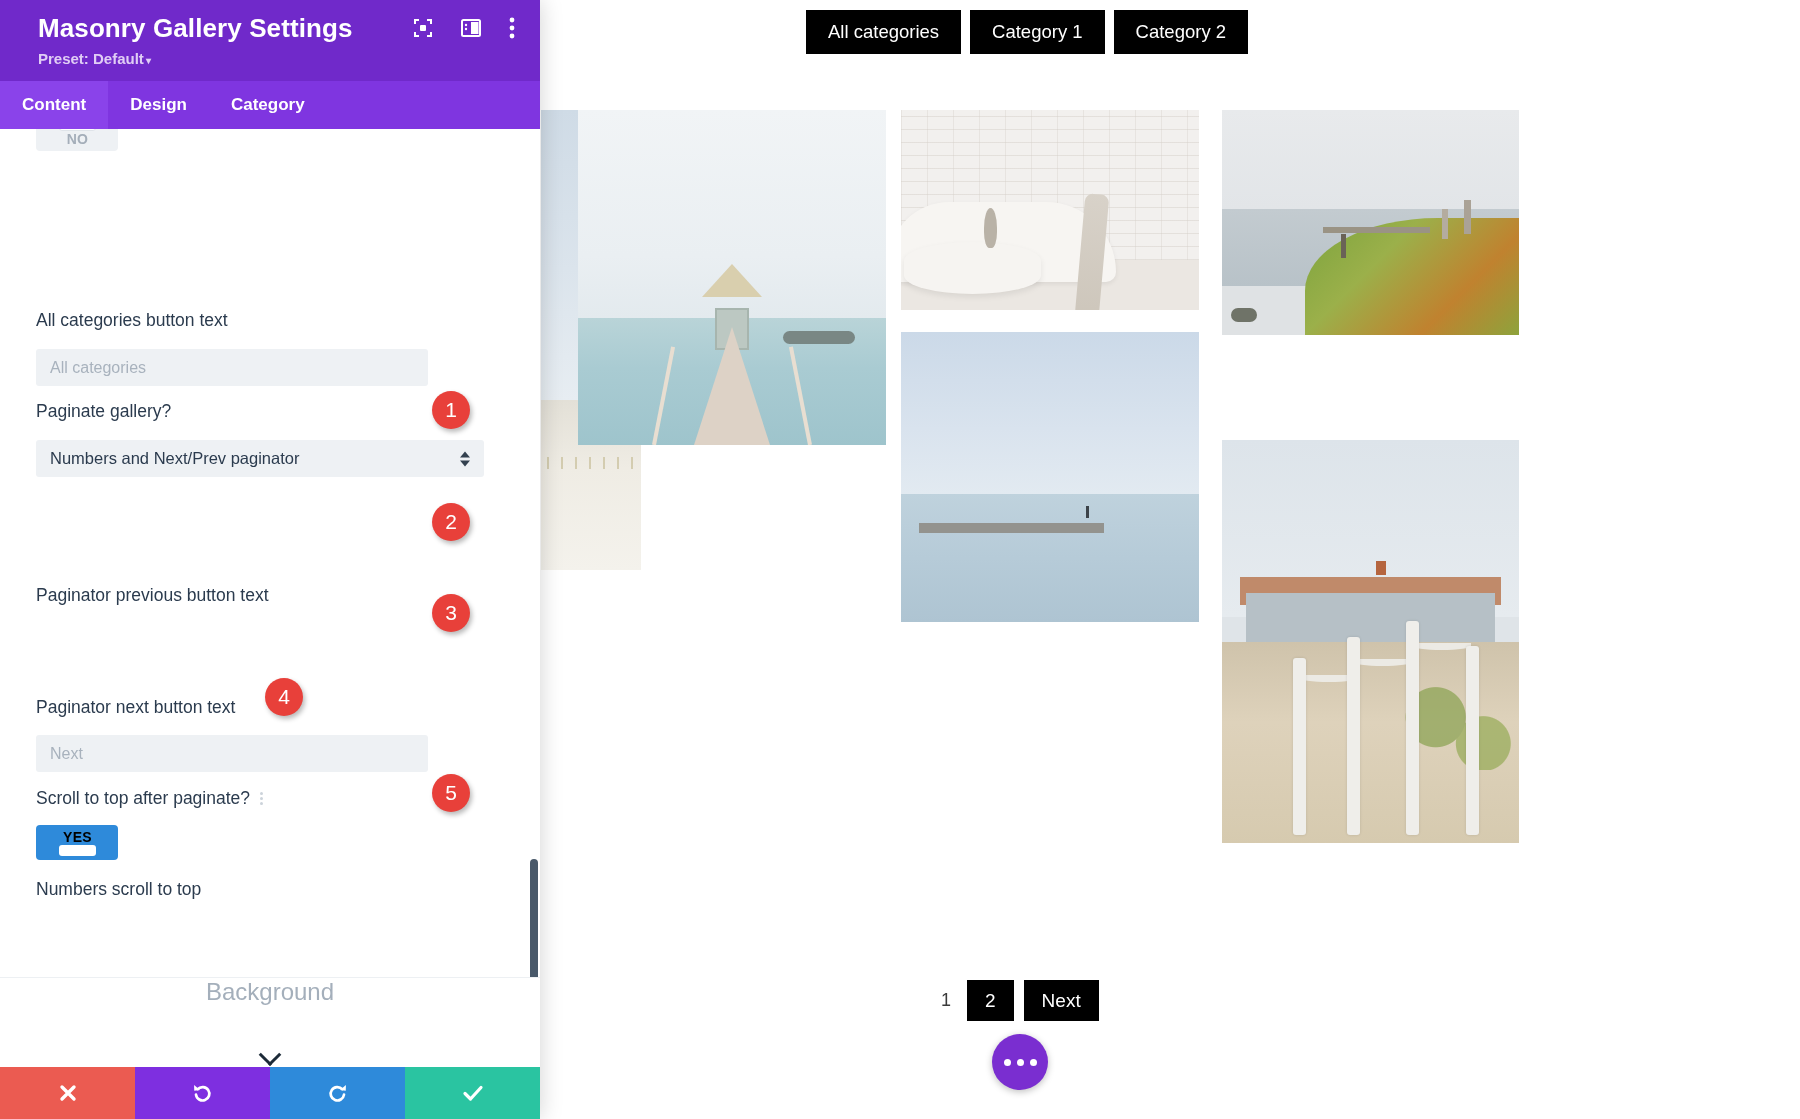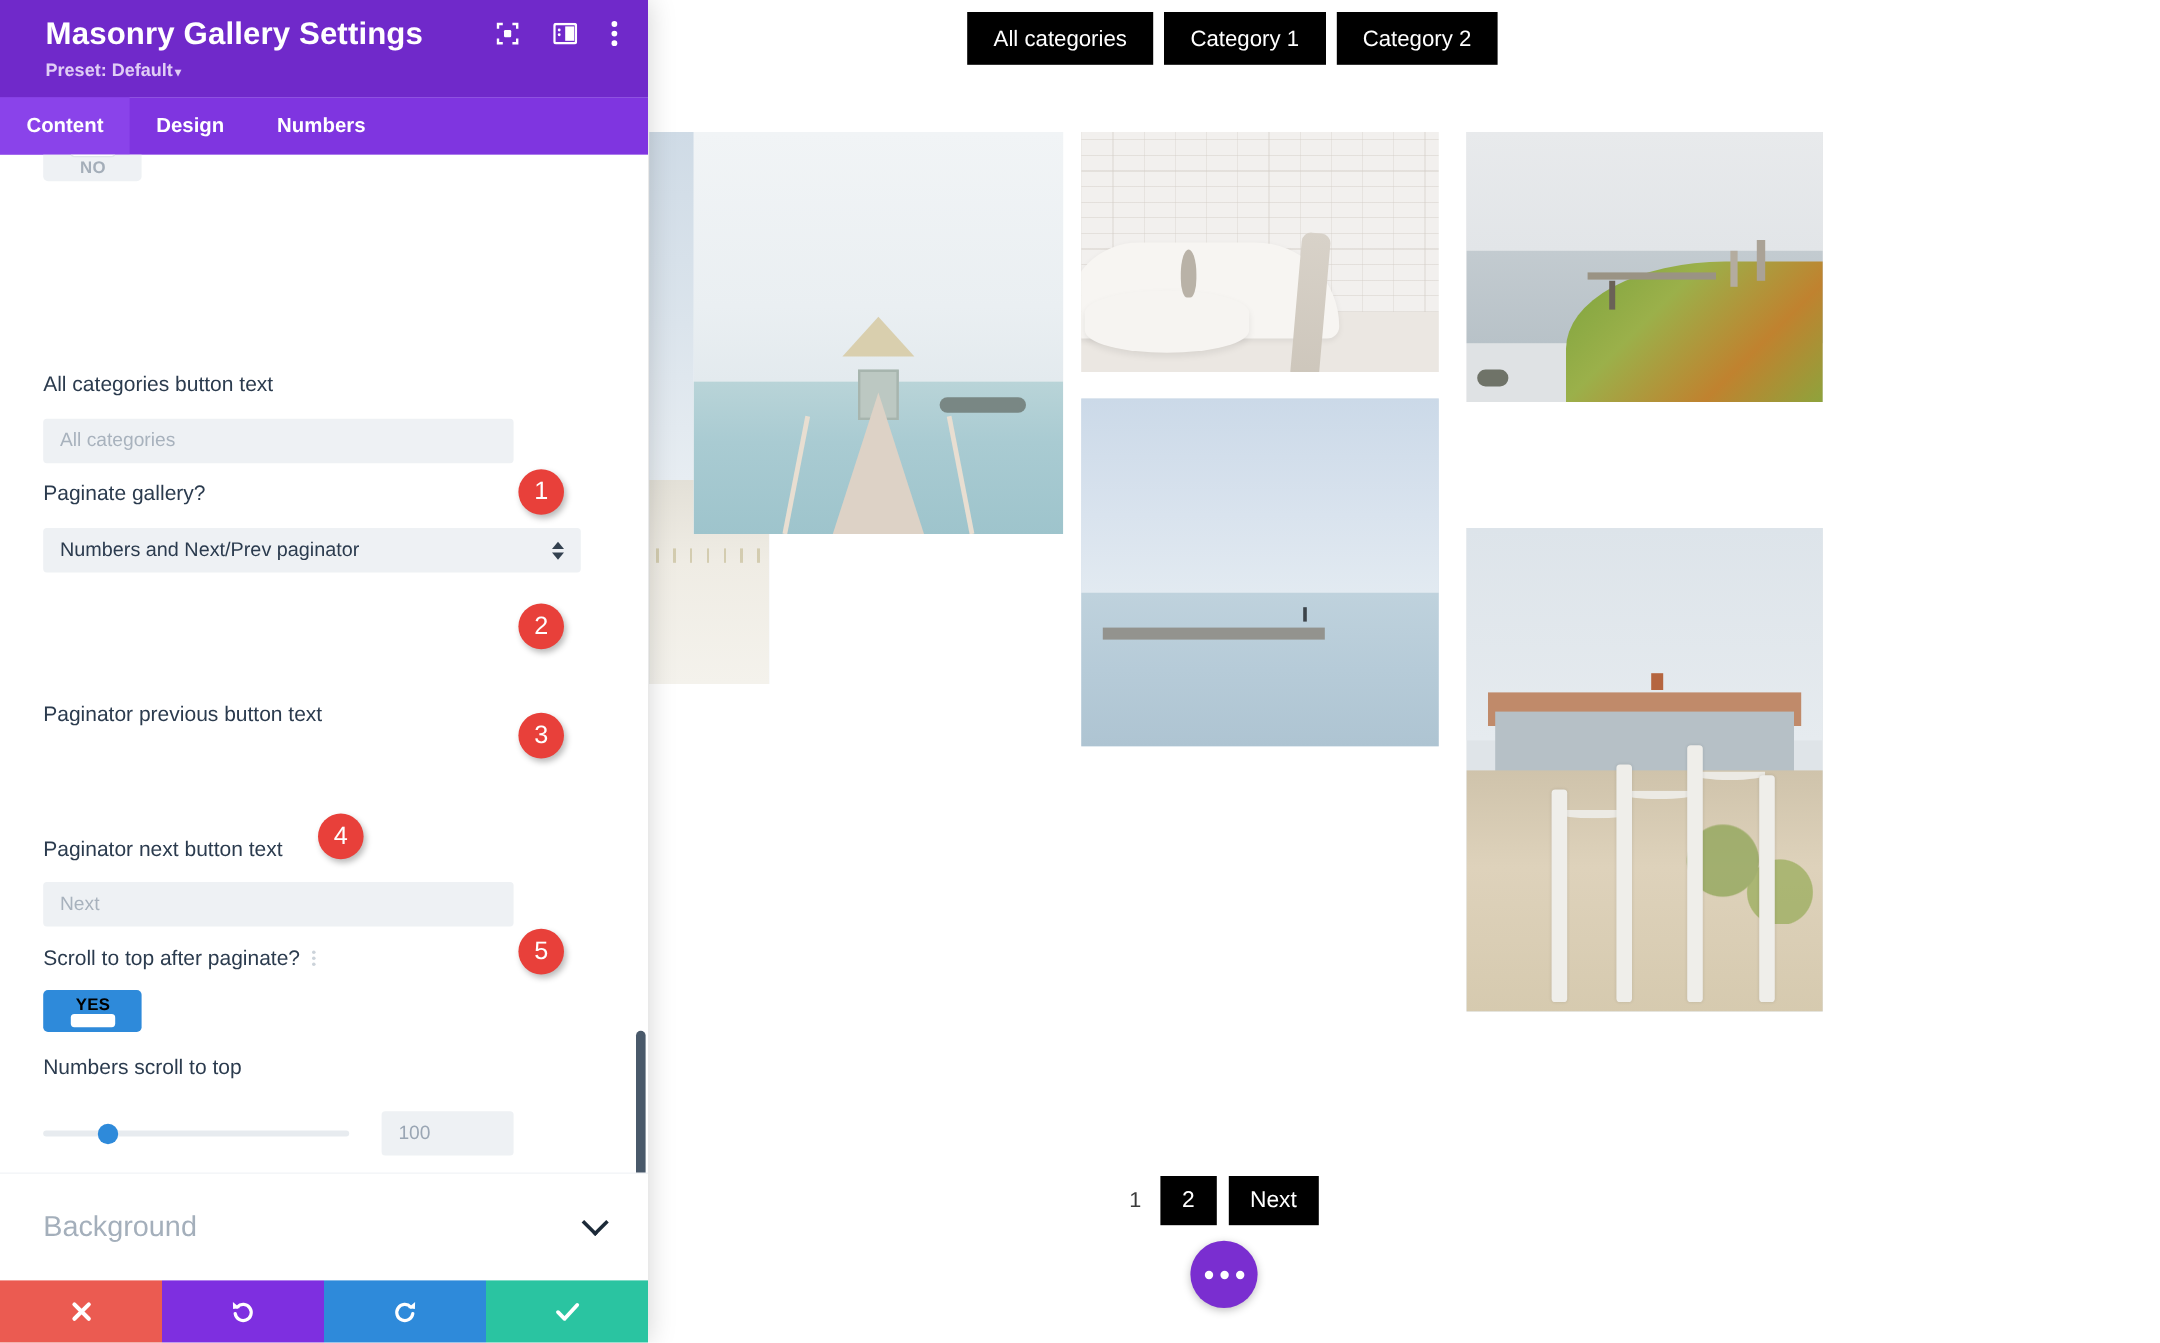--- a/index.html
+++ b/index.html
@@ -369,20 +369,21 @@
 
   .accordion {
     border-top: 1px solid #edf0f3;
     height: 90px;
     display: flex;
     align-items: center;
     justify-content: space-between;
     padding: 0 36px;
     cursor: pointer;
     background: #fff;
+    flex-direction: column;
   }
   .accordion .ac-title { font-size: 24px; color: #a4afbb; }
   .chev {
     width: 16px; height: 16px;
     border-right: 3px solid #1c2a38;
     border-bottom: 3px solid #1c2a38;
     transform: rotate(45deg) translate(-3px,-3px);
   }
 
   .panel-footer {
@@ -547,21 +548,21 @@
             <circle cx="3" cy="11" r="2.4" fill="#fff"></circle>
             <circle cx="3" cy="19" r="2.4" fill="#fff"></circle>
           </svg>
         </span>
       </div>
     </div>
 
     <div class="tabs">
       <div class="tab active">Content</div>
       <div class="tab">Design</div>
-      <div class="tab">Numbers</div>
+      <div class="tab">Category</div>
     </div>
 
     <div class="panel-body">
 
       <div style="position:absolute; left:36px; top:-13px;">
         <div class="toggle off">
           <div class="dot"></div>
           <div class="lbl">NO</div>
         </div>
       </div>
@@ -604,26 +605,20 @@
             </span>
         </div>
         <div class="toggle" style="margin-top:15px;">
           <div class="lbl">YES</div>
           <div class="dot"></div>
         </div>
       </div>
 
       <div class="field" style="position:absolute; left:36px; top:749px;">
         <div class="f-label">Numbers scroll to top</div>
-        <div class="slider-row" style="margin-top:25px;">
-          <div class="slider-track">
-            <div class="slider-knob" id="knob-offset" style="left: 21%;"></div>
-          </div>
-          <input class="slider-input" type="text" placeholder="100" style="">
-        </div>
       </div>
 
       <div class="panel-scrollbar"></div>
     </div>
 
     <div class="accordion">
       <span class="ac-title">Background</span>
       <span class="chev"></span>
     </div>
 

